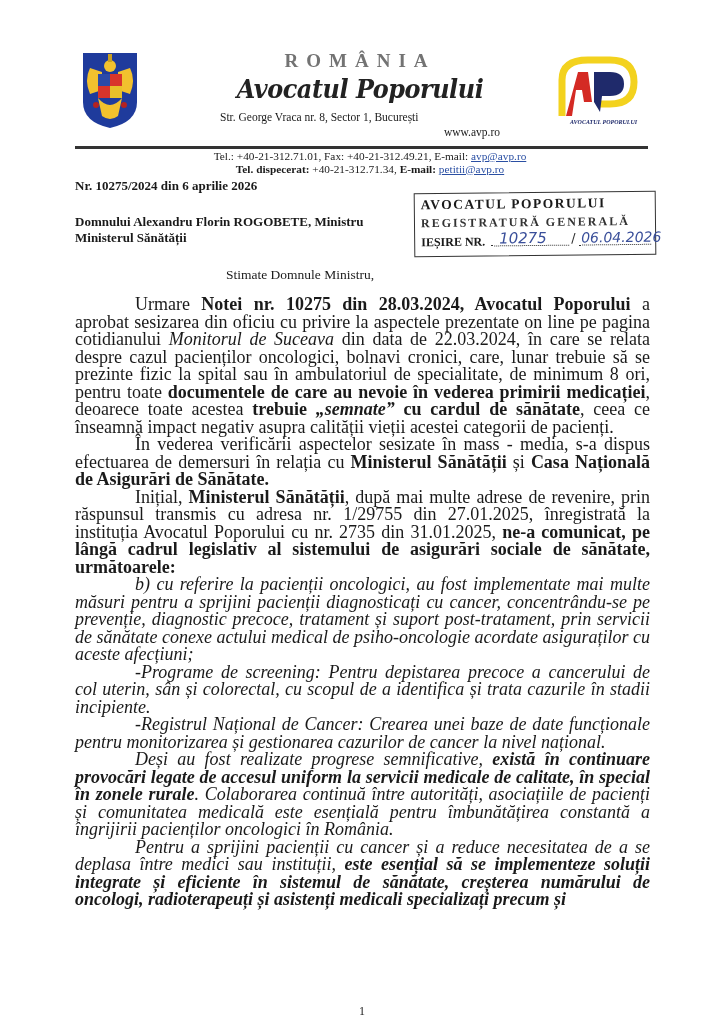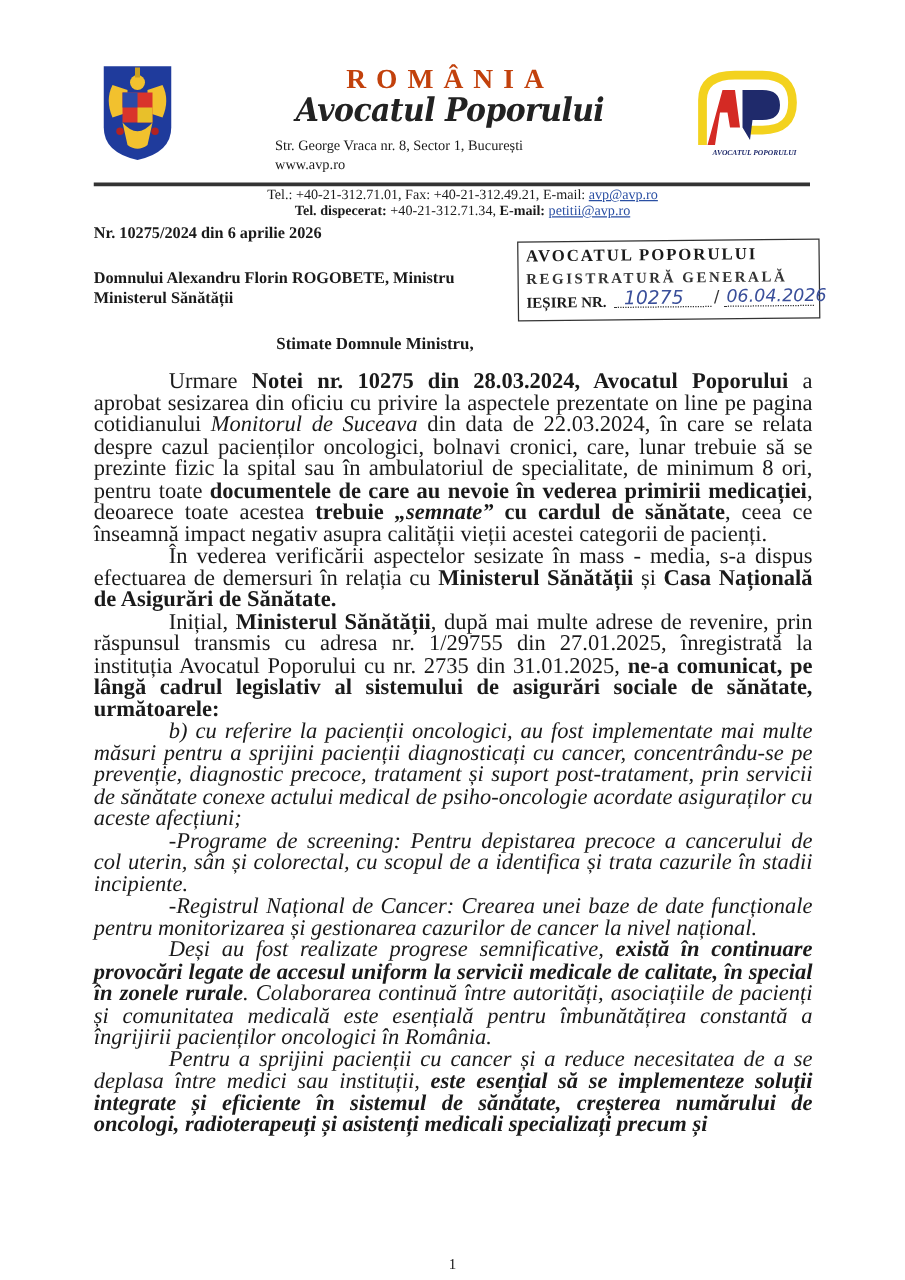--- a/index.html
+++ b/index.html
@@ -4,47 +4,47 @@
 <style>
   html, body { margin:0; padding:0; background:#ffffff; }
   body { width:724px; height:1024px; position:relative; overflow:hidden;
          font-family:"Liberation Serif", "DejaVu Serif", serif; color:#1a1a1a; }
   .abs { position:absolute; }
 
   
   #coat { left:80px; top:50px; width:60px; height:80px; }
   #ap-logo { left:550px; top:50px; width:90px; height:80px; }
   #country { left:230px; top:50px; width:260px; text-align:center;
-             font-size:22px; font-weight:bold; letter-spacing:8px; color:#c2410c; }
+             font-size:19px; font-weight:bold; letter-spacing:8px; color:#737373; }
   #inst { left:220px; top:74px; width:280px; text-align:center;
           font-size:26px; font-style:italic; font-family:"DejaVu Serif", serif;
           font-weight:bold; letter-spacing:-0.5px; color:#222; transform:scaleX(0.92); }
   #addr { left:220px; top:111px; width:280px; text-align:left; font-size:11.5px; }
-  #web  { left:220px; top:126px; width:280px; text-align:left; font-size:11.5px; }
+  #web  { left:220px; top:126px; width:280px; text-align:right; font-size:11.5px; }
   #hr { left:75px; top:146px; width:573px; height:3px; background:#333; }
   #contact1 { left:150px; top:150px; width:440px; text-align:center; font-size:11.3px; }
   #contact2 { left:150px; top:163px; width:440px; text-align:center; font-size:11.3px; }
   .lnk { color:#2a4fa3; text-decoration:underline; }
   .b { font-weight:bold;margin-top:23px; }
 
   #nr { left:75px; top:178px; font-size:13px; font-weight:bold; }
   #addr-to1 { left:75px; top:214px; font-size:13px; font-weight:bold; }
   #addr-to2 { left:75px; top:230px; font-size:13px; font-weight:bold; }
 
   
   #stamp { left:414px; top:192px; width:240px; height:62px; border:1.5px solid #333;
            transform:rotate(-0.6deg); }
   #stamp .l1 { position:absolute; left:6px; top:3px; font-size:13.5px; font-weight:bold; letter-spacing:1.5px; }
   #stamp .l2 { position:absolute; left:6px; top:22px; font-size:12px; font-weight:bold; letter-spacing:2px; color:#333; }
   #stamp .l3 { position:absolute; left:6px; top:41px; font-size:12px; font-weight:bold; }
   #stamp .hw { position:absolute; font-family:"DejaVu Sans", sans-serif; font-style:italic;
                color:#3a4f9a; font-size:15px; }
   #stamp .dots { position:absolute; top:52px; height:0; border-bottom:1px dotted #333; }
 
-  #greet { left:0; width:600px; top:267px; text-align:center; font-size:13.5px; font-weight:bold; }
+  #greet { left:0; width:600px; top:267px; text-align:center; font-size:13.5px; font-weight:normal; }
 
   
   #body { left:75px; top:296px; width:575px; font-size:18px; line-height:17.5px; text-align:justify; }
   #body p { margin:0; text-indent:60px; }
   #body .it { font-style:italic; }
   #page-num { left:0; width:724px; top:1004px; text-align:center; font-size:12px; }
 </style>
 </head>
 <body>
 

